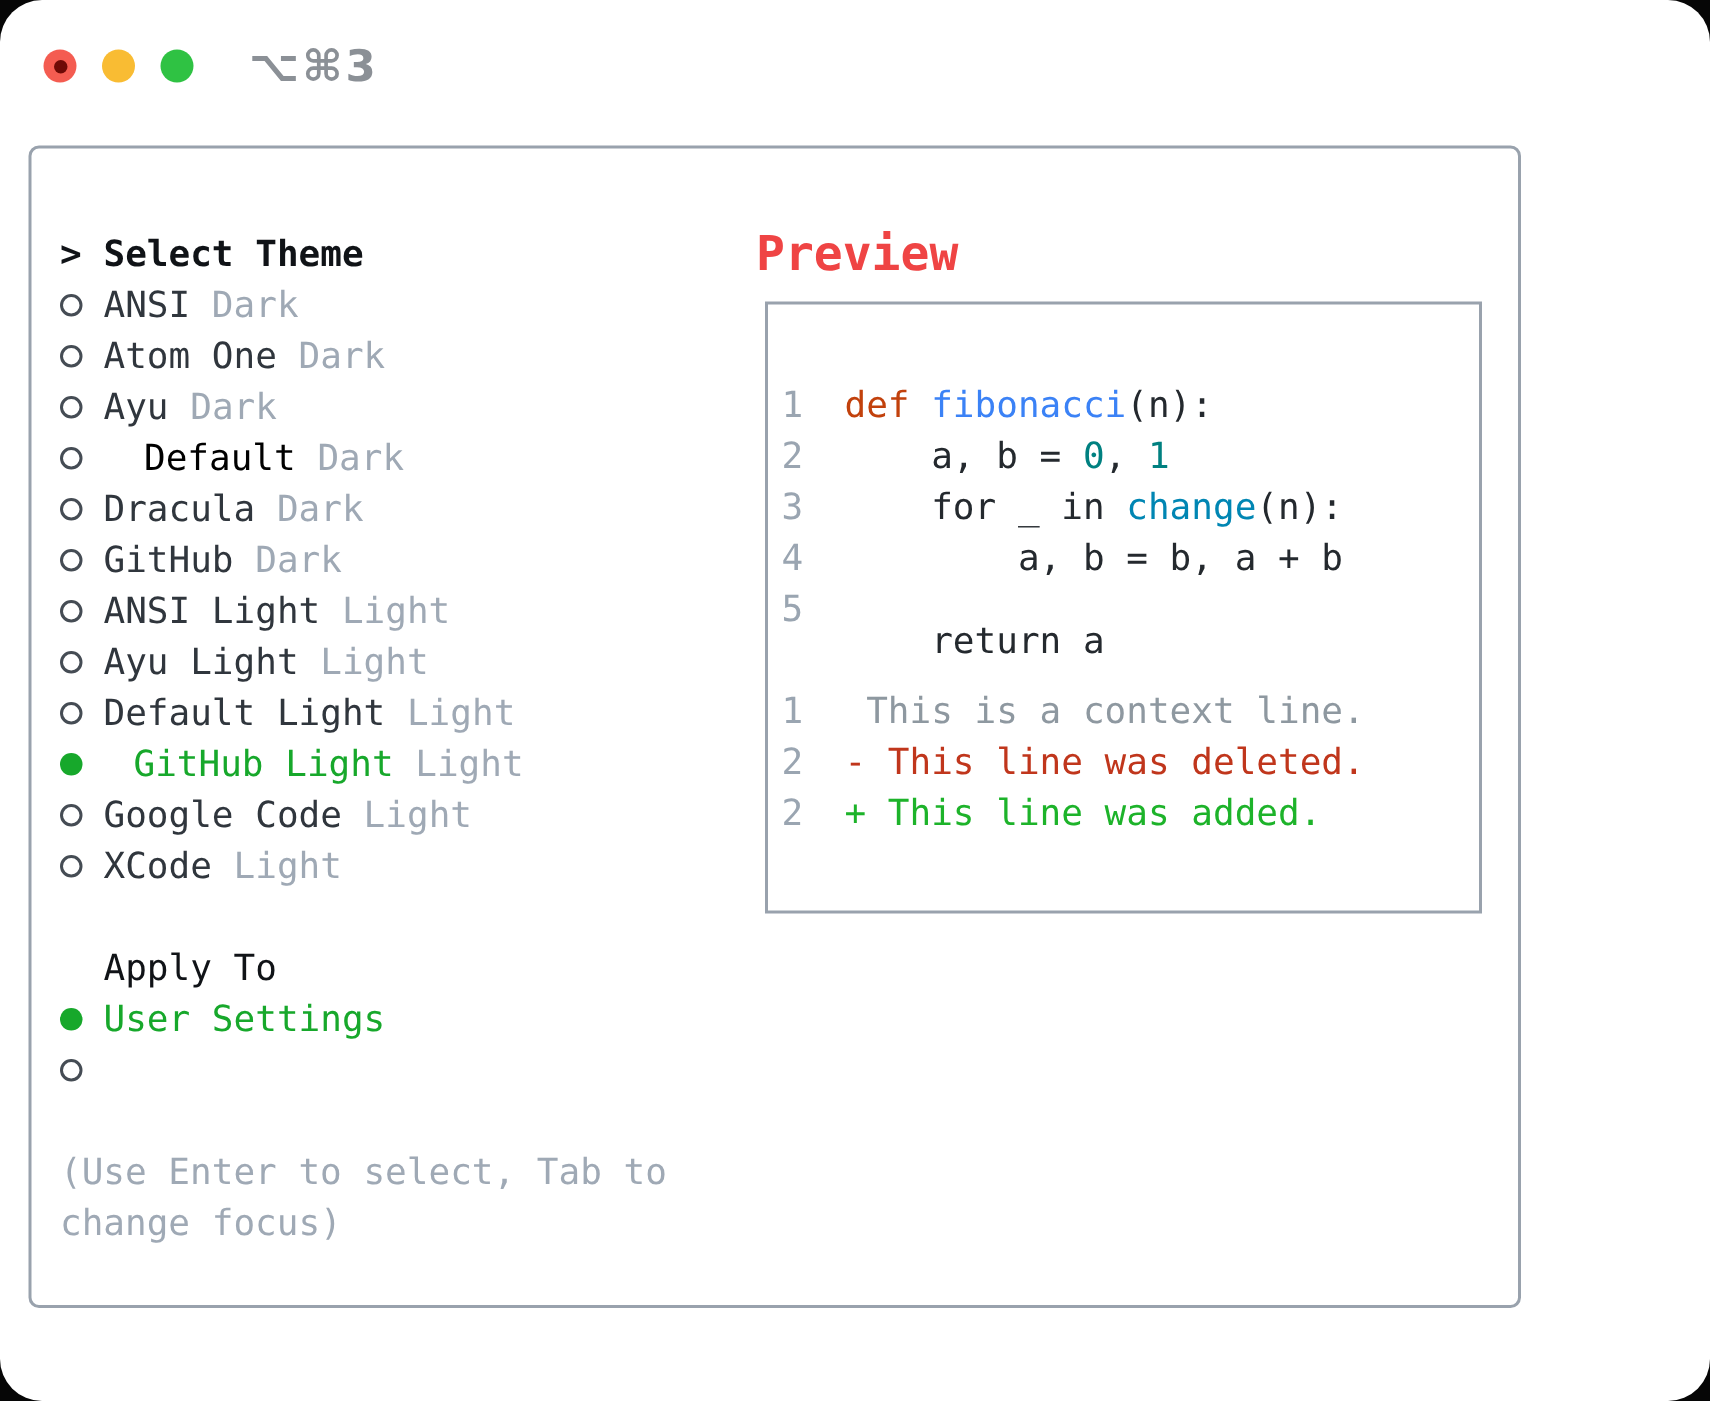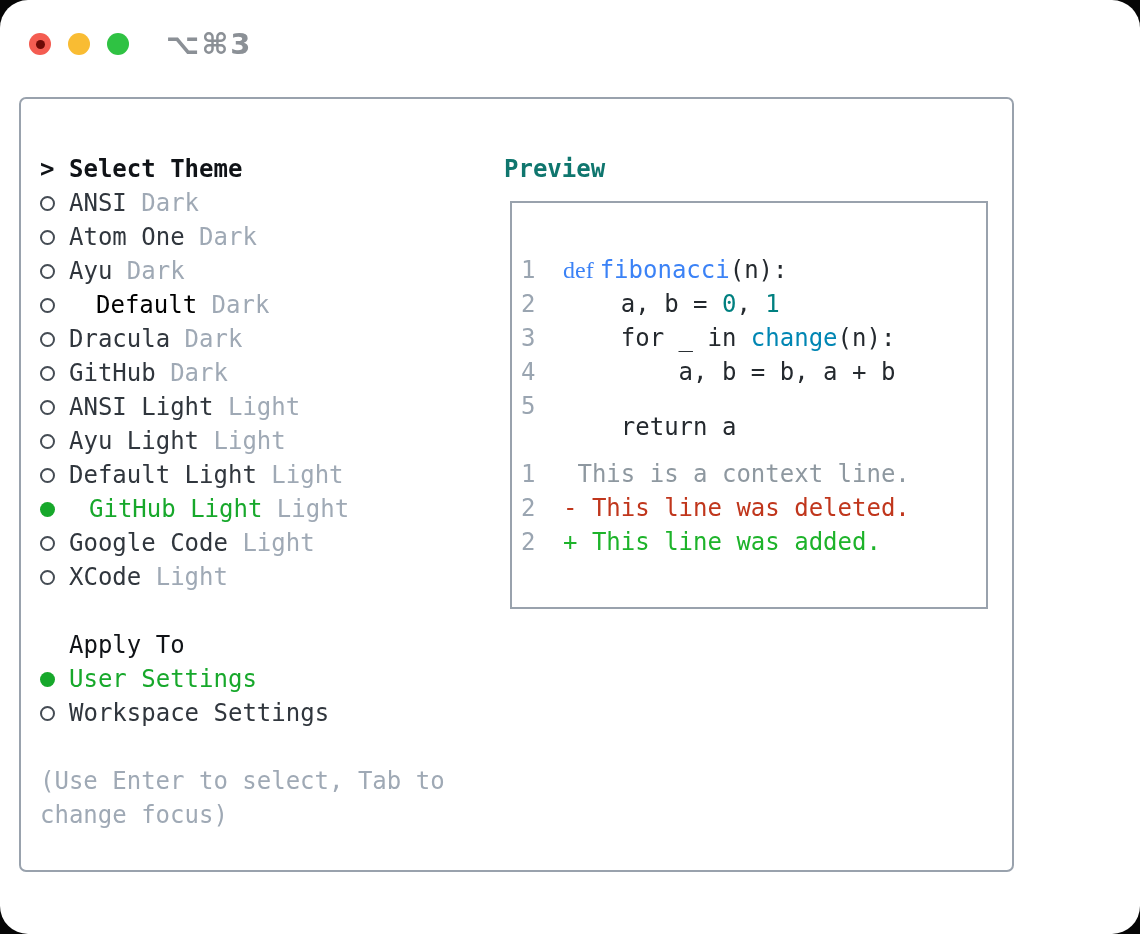--- a/index.html
+++ b/index.html
@@ -43,21 +43,21 @@
   .marker-cell{flex:0 0 29px;display:flex;align-items:center;}
   .prefix{font-weight:bold;color:#101317;}
   .radio{width:15px;height:15px;border-radius:50%;box-sizing:border-box;border:2px solid #454c54;}
   .radio.on{border:none;background:var(--green);}
   .hdr{font-weight:bold;color:#101317;}
   .variant{color:#9fa9b5;}
   .hint{color:#9fa9b5;white-space:pre;height:34px;line-height:34px;}
   
   .preview-title{
     position:absolute;left:483px;top:53px;height:34px;line-height:34px;
-    font-size:24px;font-weight:bold;color:#0f766e;
+    font-size:32px;font-weight:bold;color:#ef4444;
   }
   .preview-box{
     position:absolute;left:489px;top:102px;width:478px;height:408px;
     border:2px solid #99a2ad;box-sizing:border-box;
     padding:50px 0 0 9px;overflow:hidden;
   }
   .codeline{display:flex;height:34px;line-height:34px;font-size:24px;}
   .ln{flex:0 0 42px;color:#9aa5b1;white-space:pre;}
   .seg{white-space:pre;}
 </style>
@@ -94,34 +94,34 @@
           <div class="row"><span class="marker-cell"><span class="radio"></span></span><span style="color: rgb(48, 54, 61);">Google Code</span><span class="variant"> Light</span></div>
           <div class="row"><span class="marker-cell"><span class="radio"></span></span><span style="color: rgb(48, 54, 61);">XCode</span><span class="variant"> Light</span></div>
         </div>
       <div class="row"></div>
       <div class="row">
         <span class="marker-cell"></span>
         <span style="color:#101317;">Apply To</span>
       </div>
       <div id="apply-list">
           <div class="row"><span class="marker-cell"><span class="radio on"></span></span><span style="color: rgb(23, 168, 43);">User Settings</span></div>
-          <div class="row"><span class="marker-cell"><span class="radio"></span></span><span style="color: rgb(48, 54, 61);">Workspace Settings</span></div>
+          <div class="row"><span class="marker-cell"><span class="radio"></span></span></div>
         </div>
       <div class="row"></div>
       <div class="hint">(Use Enter to select, Tab to</div>
       <div class="hint">change focus)</div>
     </div>
 
     <div class="preview-title">Preview</div>
 
     <div class="preview-box">
       <div id="code-lines">
           <div class="codeline">
             <span class="ln">1</span>
-            <span class="seg" style="color: #3b82f6; font-family: Liberation Serif, serif;">def </span>
+            <span class="seg" style="color: #c2410c;">def </span>
             <span class="seg" style="color: #3b82f6;">fibonacci</span>
             <span class="seg" style="color: rgb(36, 41, 46);">(n):</span>
           </div>
           <div class="codeline">
             <span class="ln">2</span>
             <span class="seg" style="color: rgb(36, 41, 46);">    a, b = </span>
             <span class="seg" style="color: rgb(0, 128, 128);">0</span>
             <span class="seg" style="color: rgb(36, 41, 46);">, </span>
             <span class="seg" style="color: rgb(0, 128, 128);">1</span>
           </div>

